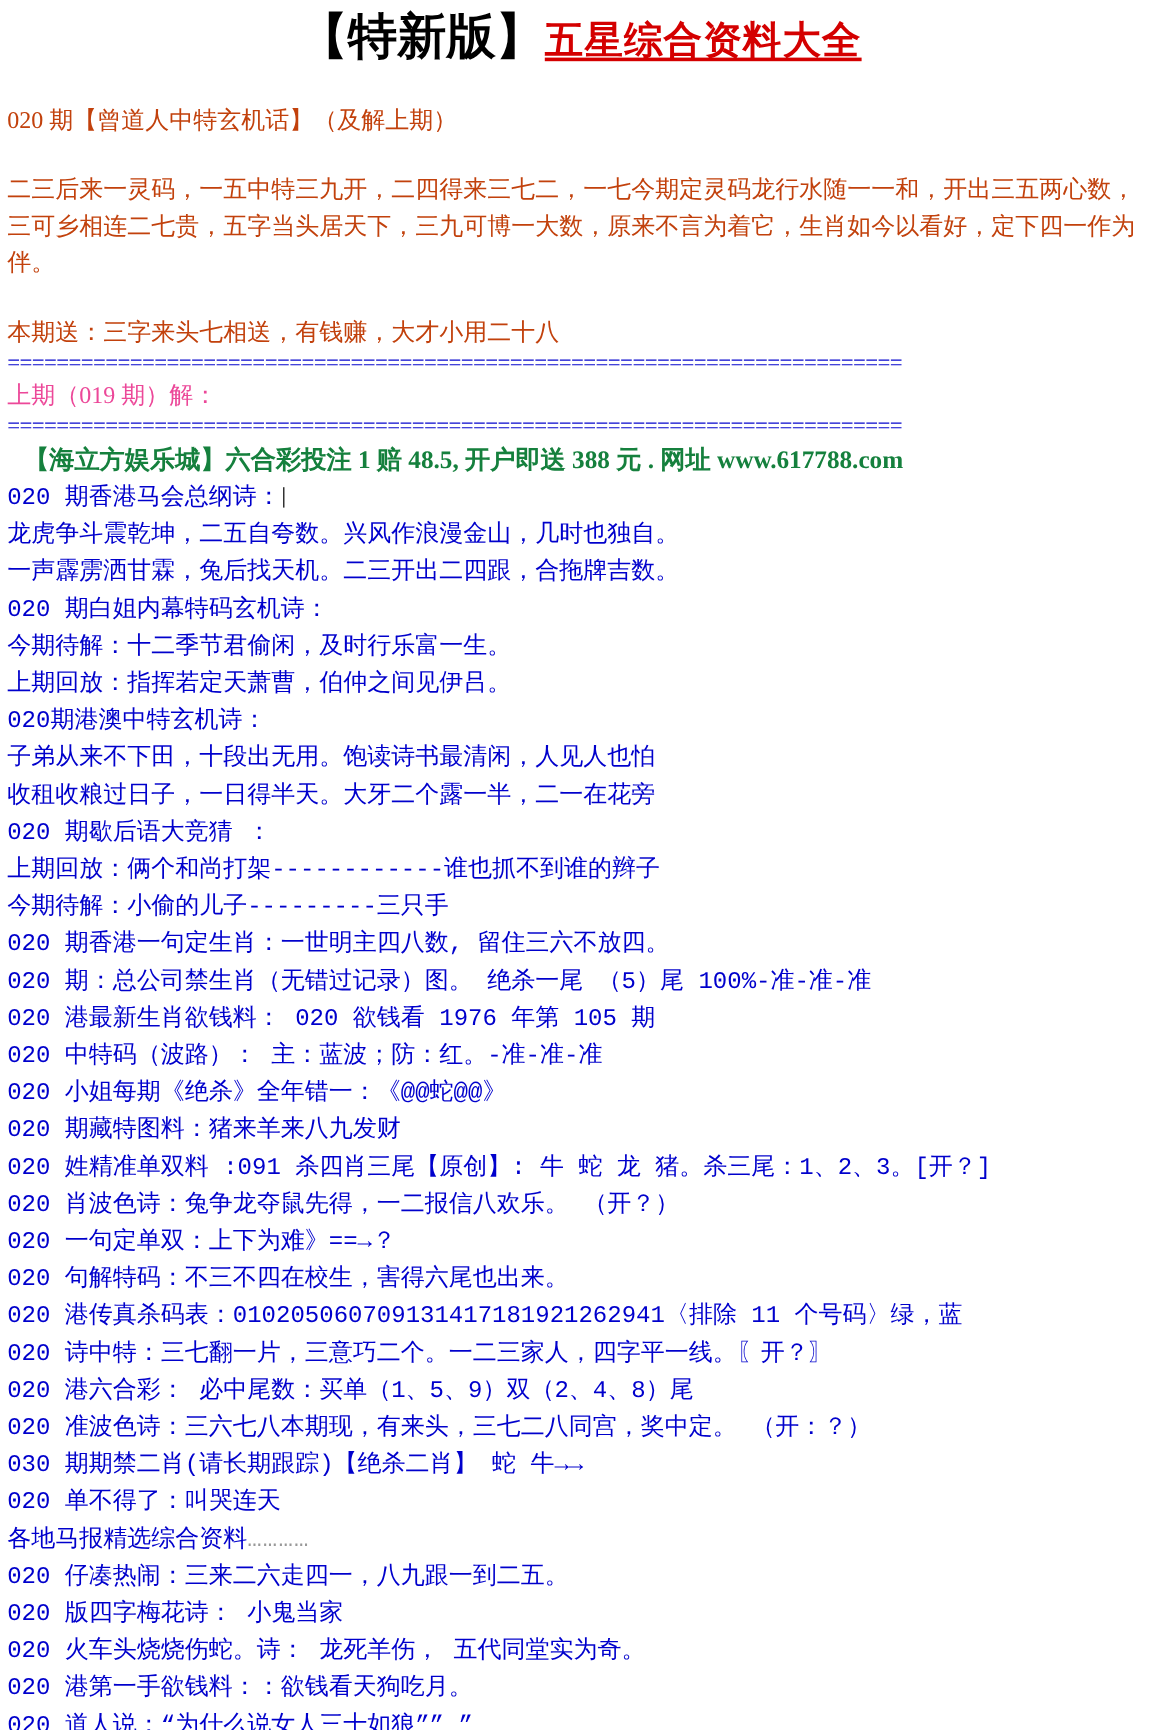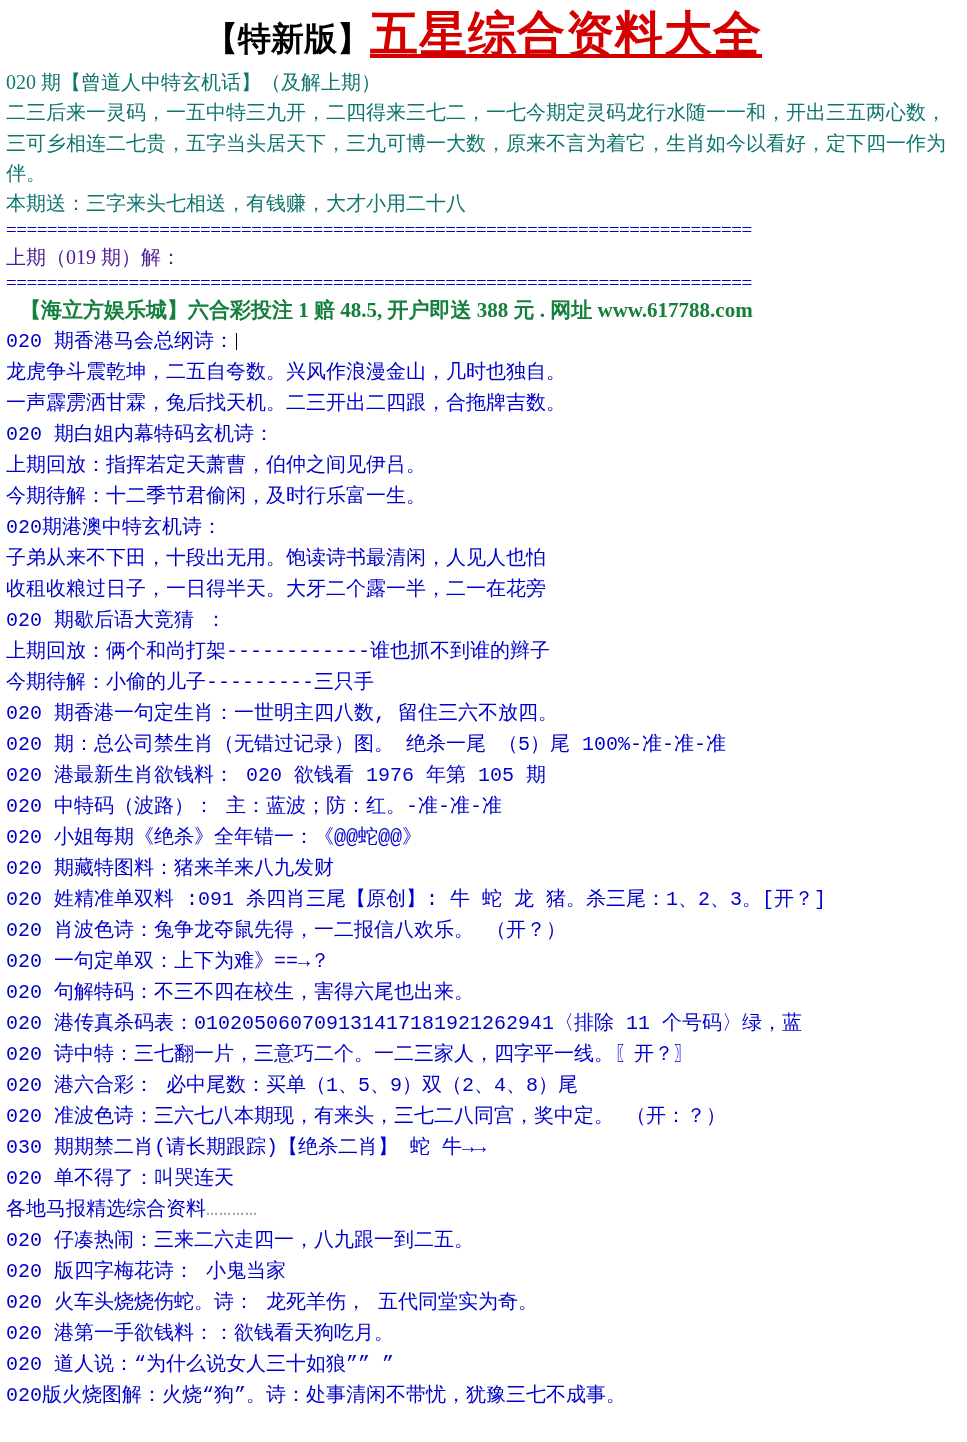--- a/index.html
+++ b/index.html
@@ -19,42 +19,42 @@
     padding: 4px 6px 10px 6px;
   }
   .title-row {
     text-align: center;
     white-space: nowrap;
     padding: 4px 0 6px 0;
     line-height: 1.1;
   }
   .title-brack {
     font-family: "Liberation Serif", "DejaVu Serif", serif;
-    font-size: 33px;
+    font-size: 41px;
     font-weight: bold;
     color: #000000;
     letter-spacing: 0px;
   }
   .title-main {
     font-family: "Liberation Serif", "DejaVu Serif", serif;
-    font-size: 48px;
+    font-size: 32px;
     font-weight: bold;
     color: #d40000;
     letter-spacing: 1px;
     text-decoration: underline;
     text-underline-offset: 4px;
   }
   .line {
     font-size: 20px;
     line-height: 1.52;
     white-space: pre-wrap;
     word-break: break-all;
   }
-  .blue { color: #4c1d95; font-family: Liberation Serif, serif; }
-  .black { color: #0f766e; }
+  .blue { color: #ec4899; font-family: Liberation Serif, serif; }
+  .black { color: #c2410c; margin-top: 27px; }
   .eq {
     color: #0000cc;
     font-size: 19px;
     letter-spacing: -0.5px;
     line-height: 1.2;
     white-space: nowrap;
     overflow: hidden;
     display: block;
   }
   .promo {
@@ -110,22 +110,22 @@
     <span>【海立方娱乐城】六合彩投注 1 赔 48.5, 开户即送 388 元 . 网址 www.617788.com</span>
   </div>
 
   <div class="para">
     <span>020 期香港马会总纲诗：</span><span class="caret"></span>
   </div>
   <div class="para">龙虎争斗震乾坤，二五自夸数。兴风作浪漫金山，几时也独自。</div>
   <div class="para">一声霹雳洒甘霖，兔后找天机。二三开出二四跟，合拖牌吉数。</div>
 
   <div class="para">020 期白姐内幕特码玄机诗：</div>
+  <div class="para">今期待解：十二季节君偷闲，及时行乐富一生。</div>
   <div class="para">上期回放：指挥若定天萧曹，伯仲之间见伊吕。</div>
-  <div class="para">今期待解：十二季节君偷闲，及时行乐富一生。</div>
 
   <div class="para">020期港澳中特玄机诗：</div>
   <div class="para">子弟从来不下田，十段出无用。饱读诗书最清闲，人见人也怕</div>
   <div class="para">收租收粮过日子，一日得半天。大牙二个露一半，二一在花旁</div>
 
   <div class="para">020 期歇后语大竞猜 ：</div>
   <div class="para">上期回放：俩个和尚打架------------谁也抓不到谁的辫子</div>
   <div class="para">今期待解：小偷的儿子---------三只手</div>
 
   <div class="para">020 期香港一句定生肖：一世明主四八数, 留住三六不放四。</div>

